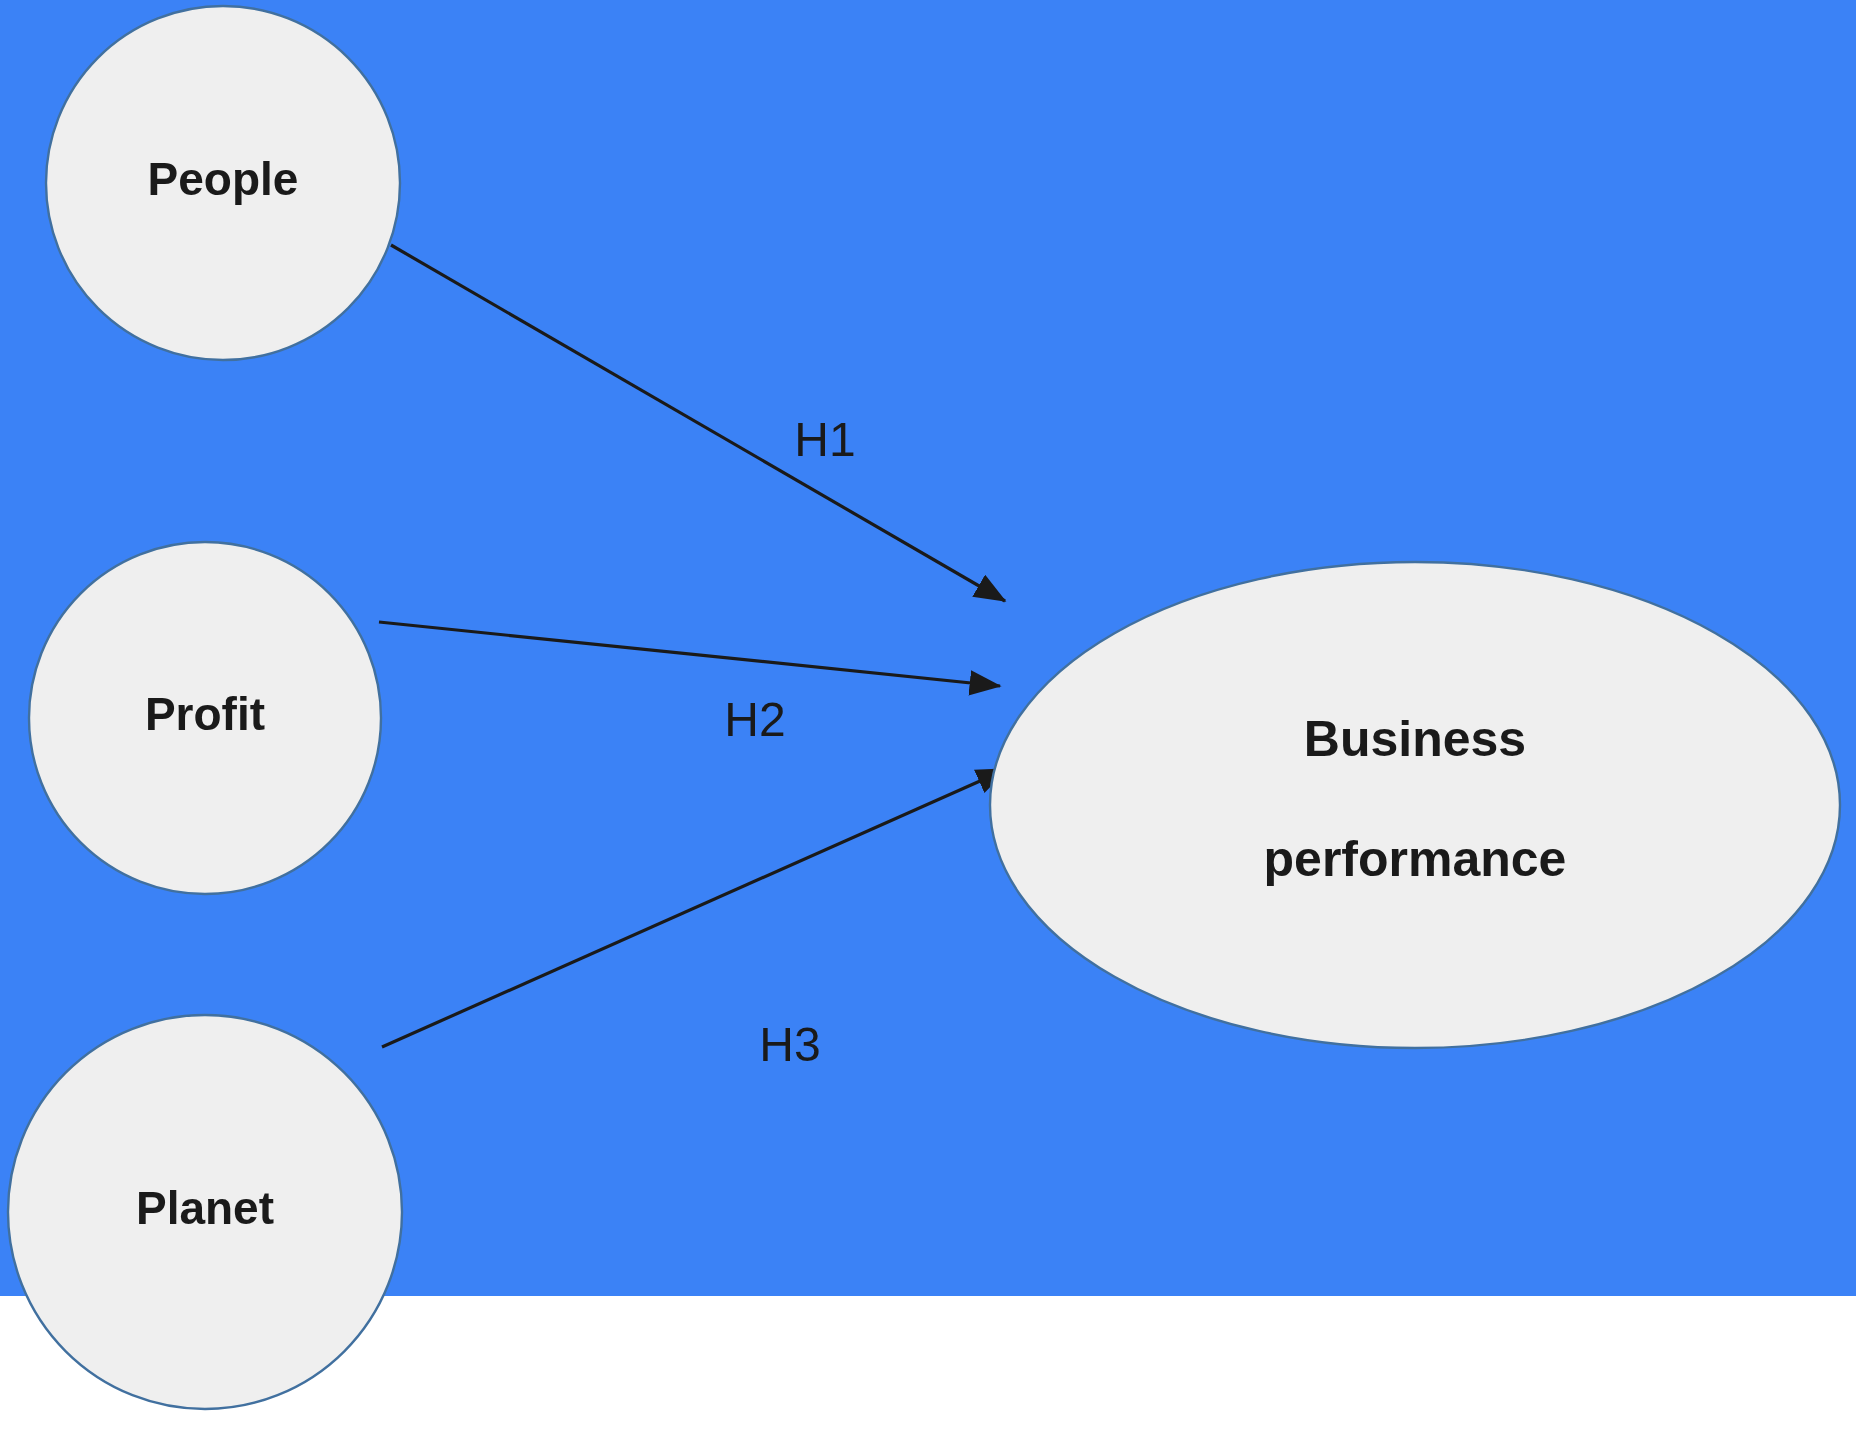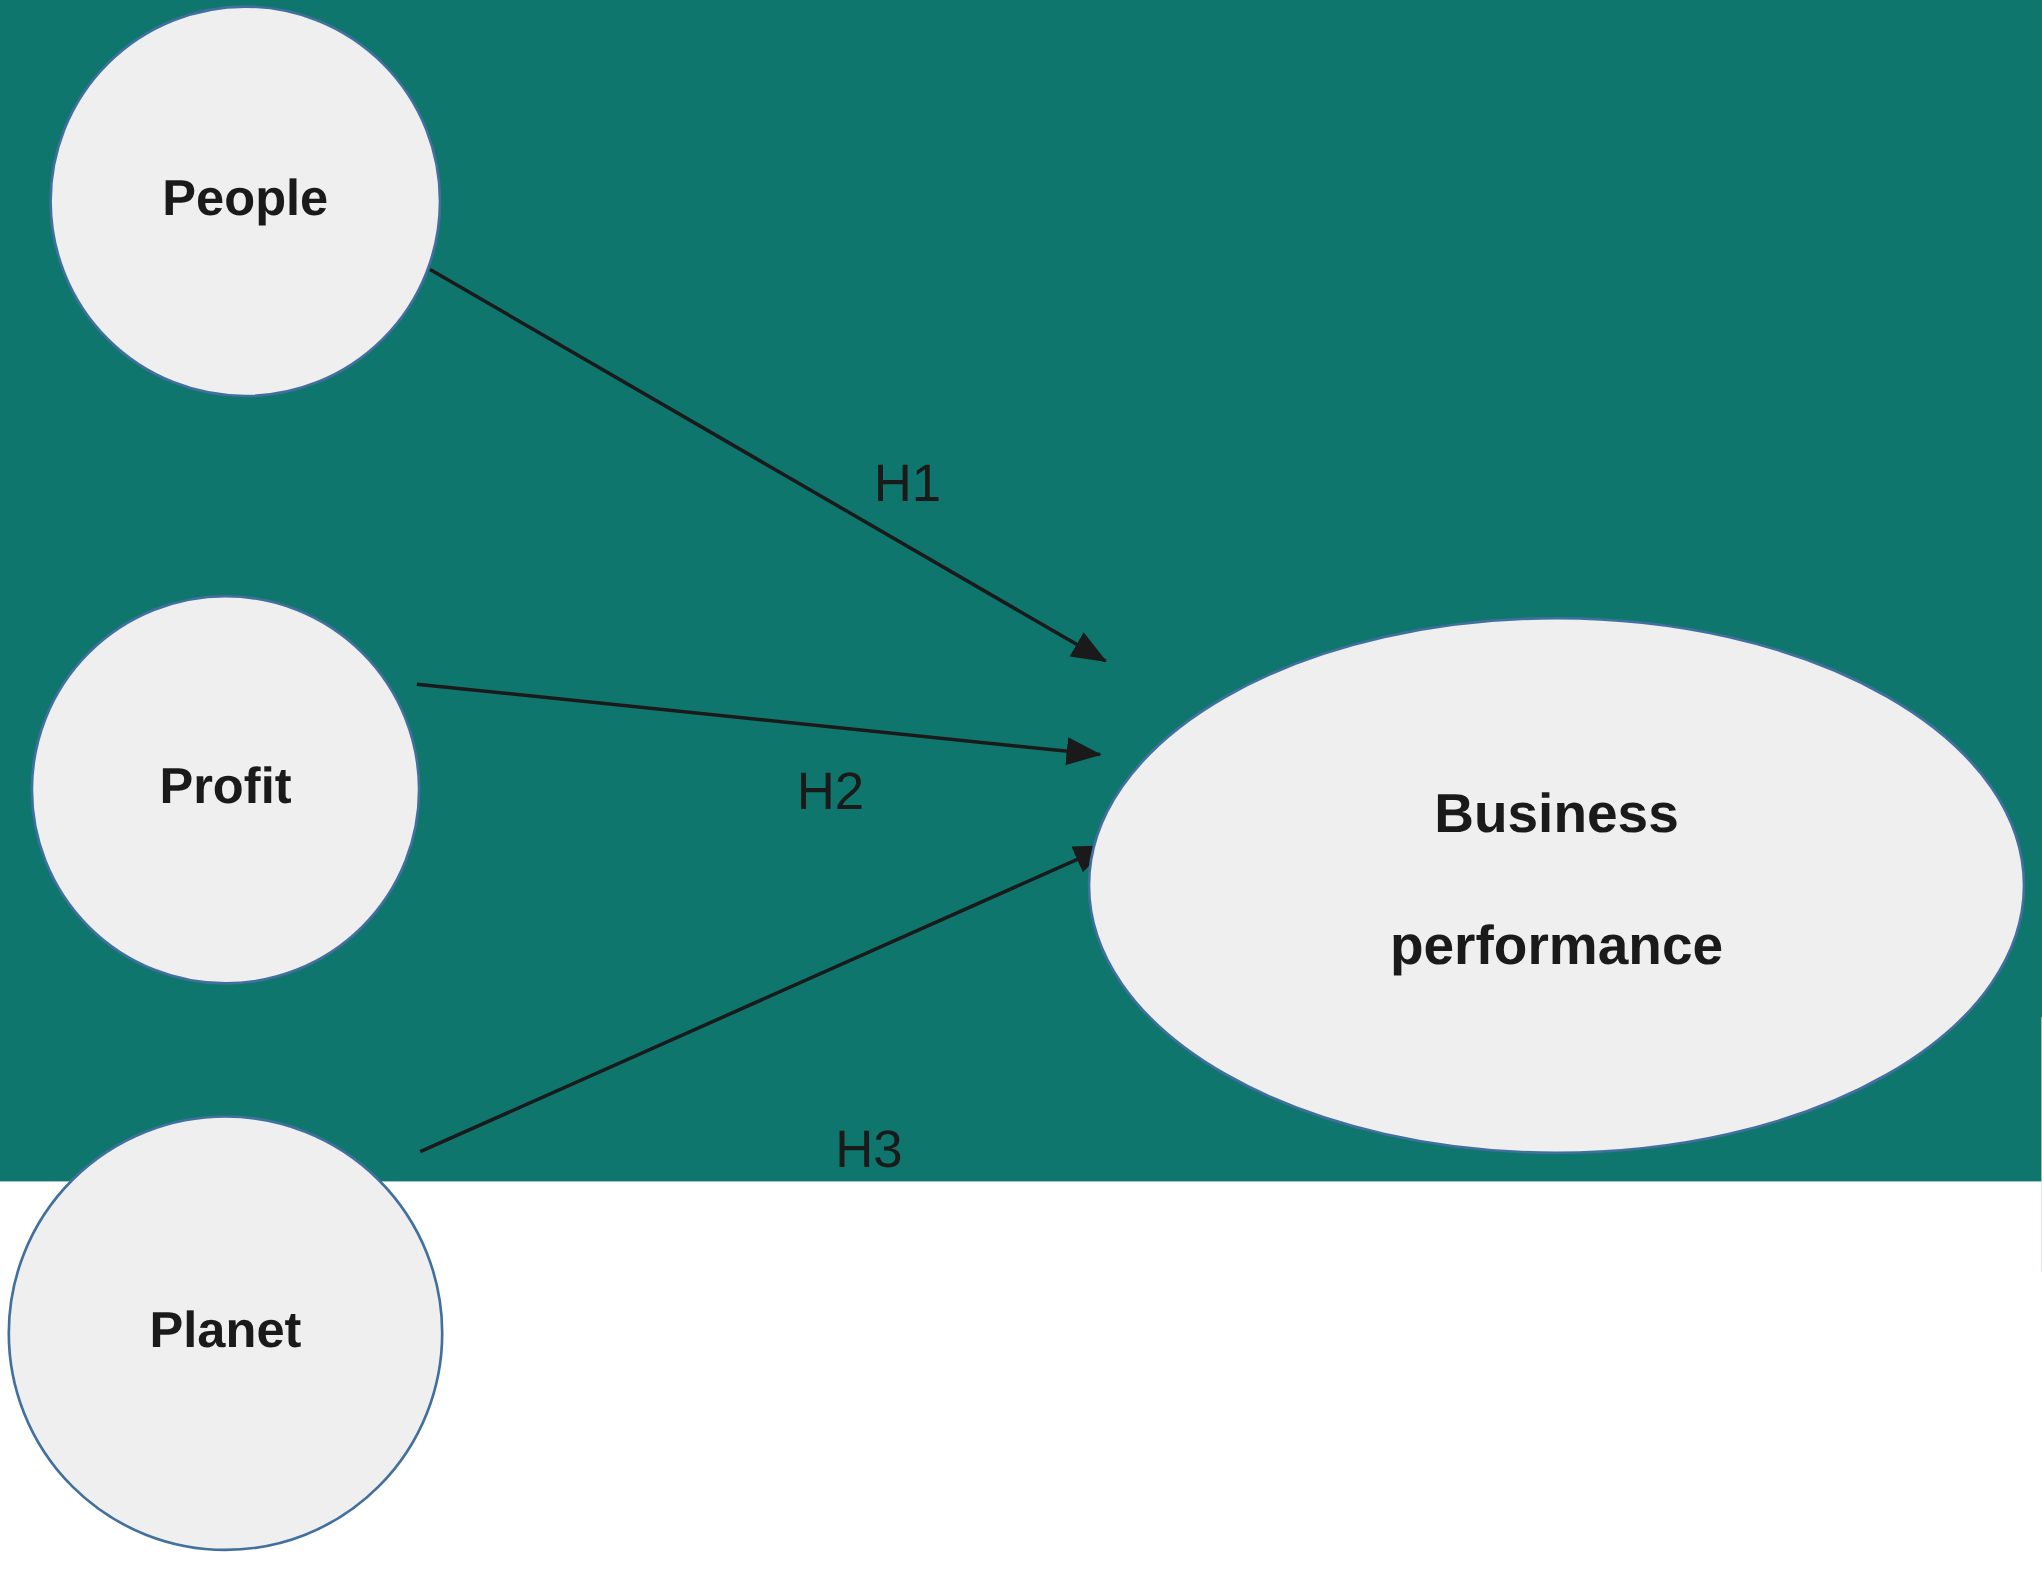--- a/index.html
+++ b/index.html
@@ -9,22 +9,22 @@
   }
   body {
     width: 1856px;
     height: 1434px;
     font-family: "Liberation Sans", sans-serif;
     overflow: hidden;
   }
   #diagram-root {
     position: relative;
     width: 1856px;
-    height: 1074px;
-    background: #0f766e;
+    height: 1296px;
+    background: #3b82f6;
   }
   svg.canvas {
     position: absolute;
     top: 0;
     left: 0;
     width: 1856px;
     height: 1434px;
     display: block;
   }
   .node-shape {

